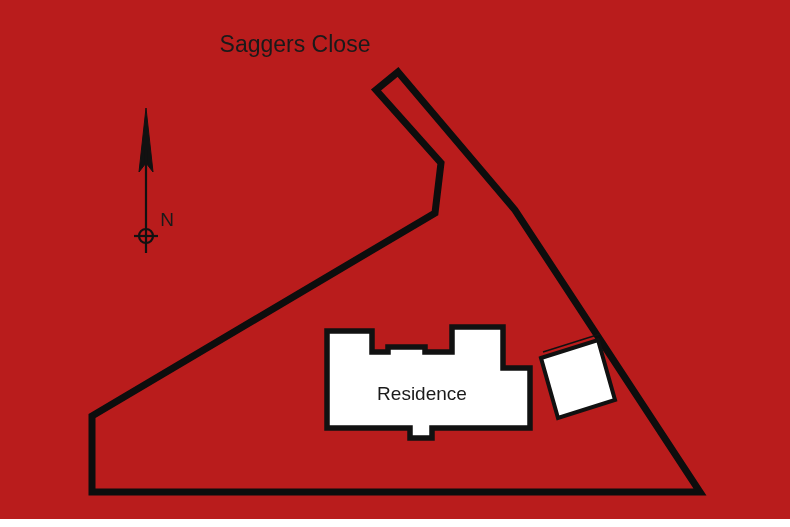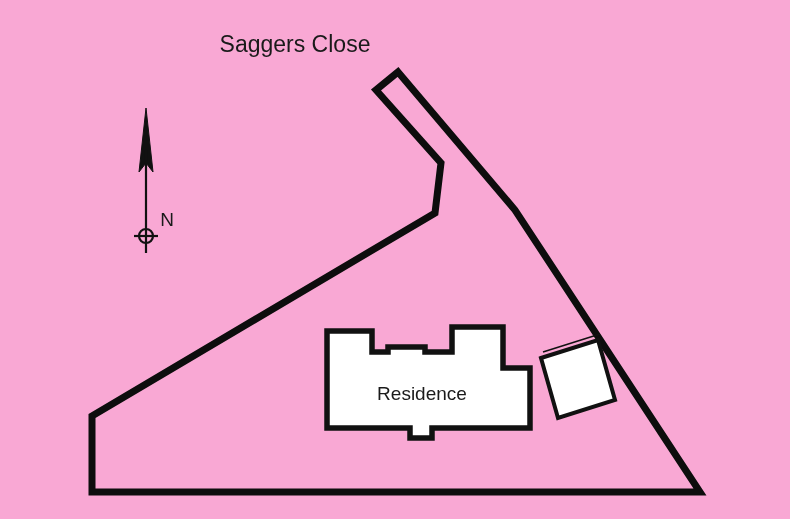--- a/index.html
+++ b/index.html
@@ -8,21 +8,21 @@
     padding: 0;
     background: #ffffff;
   }
   body {
     font-family: "Liberation Sans", sans-serif;
   }
   #plan-root {
     position: relative;
     width: 790px;
     height: 519px;
-    background: #f9a8d4;
+    background: #b91c1c;
     overflow: hidden;
   }
   #plan-svg {
     position: absolute;
     left: 0;
     top: 0;
     width: 790px;
     height: 527px;
     display: block;
   }

